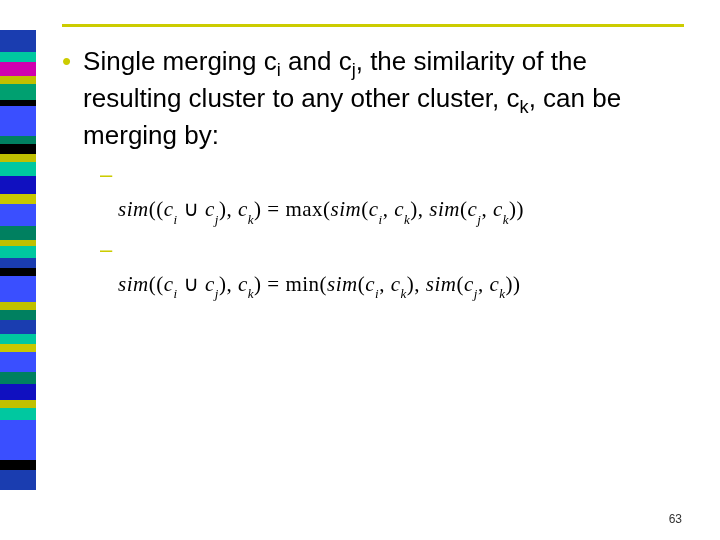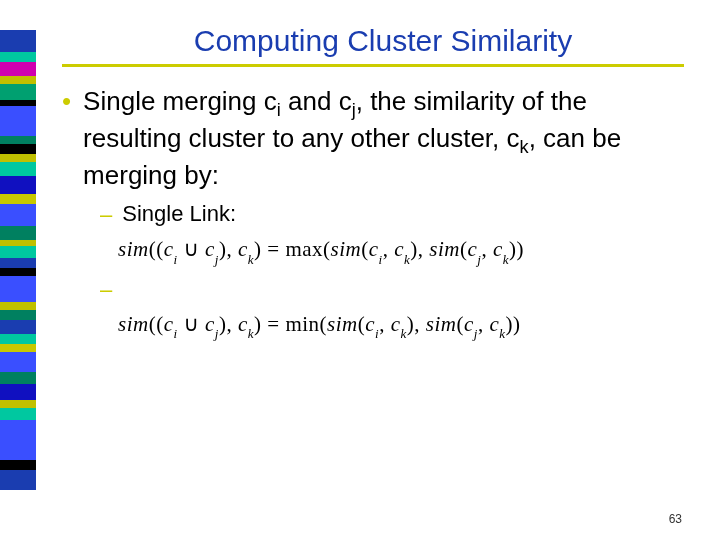--- a/index.html
+++ b/index.html
@@ -133,33 +133,31 @@
     <div style="background: rgb(0, 128, 96); height: 12px;"></div>
     <div style="background: rgb(16, 16, 192); height: 16px;"></div>
     <div style="background: rgb(192, 192, 0); height: 8px;"></div>
     <div style="background: rgb(0, 200, 160); height: 12px;"></div>
     <div style="background: rgb(58, 79, 255); height: 40px;"></div>
     <div style="background: rgb(0, 0, 0); height: 10px;"></div>
     <div style="background: rgb(26, 61, 176); height: 20px;"></div>
   </div>
 
 <div class="content">
-  <h1 class="title">Computing Cluster Similarity</h1>
   <div class="rule"></div>
 
   <div class="bullet-row">
     <span class="bullet">•</span>
     <span class="bullet-text">
       <span>Single merging </span><span class="ci"><span>c</span><sub>i</sub></span><span> and </span><span class="ci"><span>c</span><sub>j</sub></span><span>, the similarity of the resulting cluster to any other cluster, </span><span class="ci"><span>c</span><sub>k</sub></span><span>, can be merging by:</span>
     </span>
   </div>
 
   <div class="sub-row">
     <span class="dash">–</span>
-    <span class="sub-text">Single Link:</span>
   </div>
 
   <div class="formula">
     <span class="fn">sim</span><span class="op">((</span><span>c</span><sub>i</sub><span class="op"> ∪ </span><span>c</span><sub>j</sub><span class="op">), </span><span>c</span><sub>k</sub><span class="op">) = </span><span class="op">max</span><span class="op">(</span><span class="fn">sim</span><span class="op">(</span><span>c</span><sub>i</sub><span class="op">, </span><span>c</span><sub>k</sub><span class="op">), </span><span class="fn">sim</span><span class="op">(</span><span>c</span><sub>j</sub><span class="op">, </span><span>c</span><sub>k</sub><span class="op">))</span>
   </div>
 
   <div class="sub-row">
     <span class="dash">–</span>
   </div>
 

